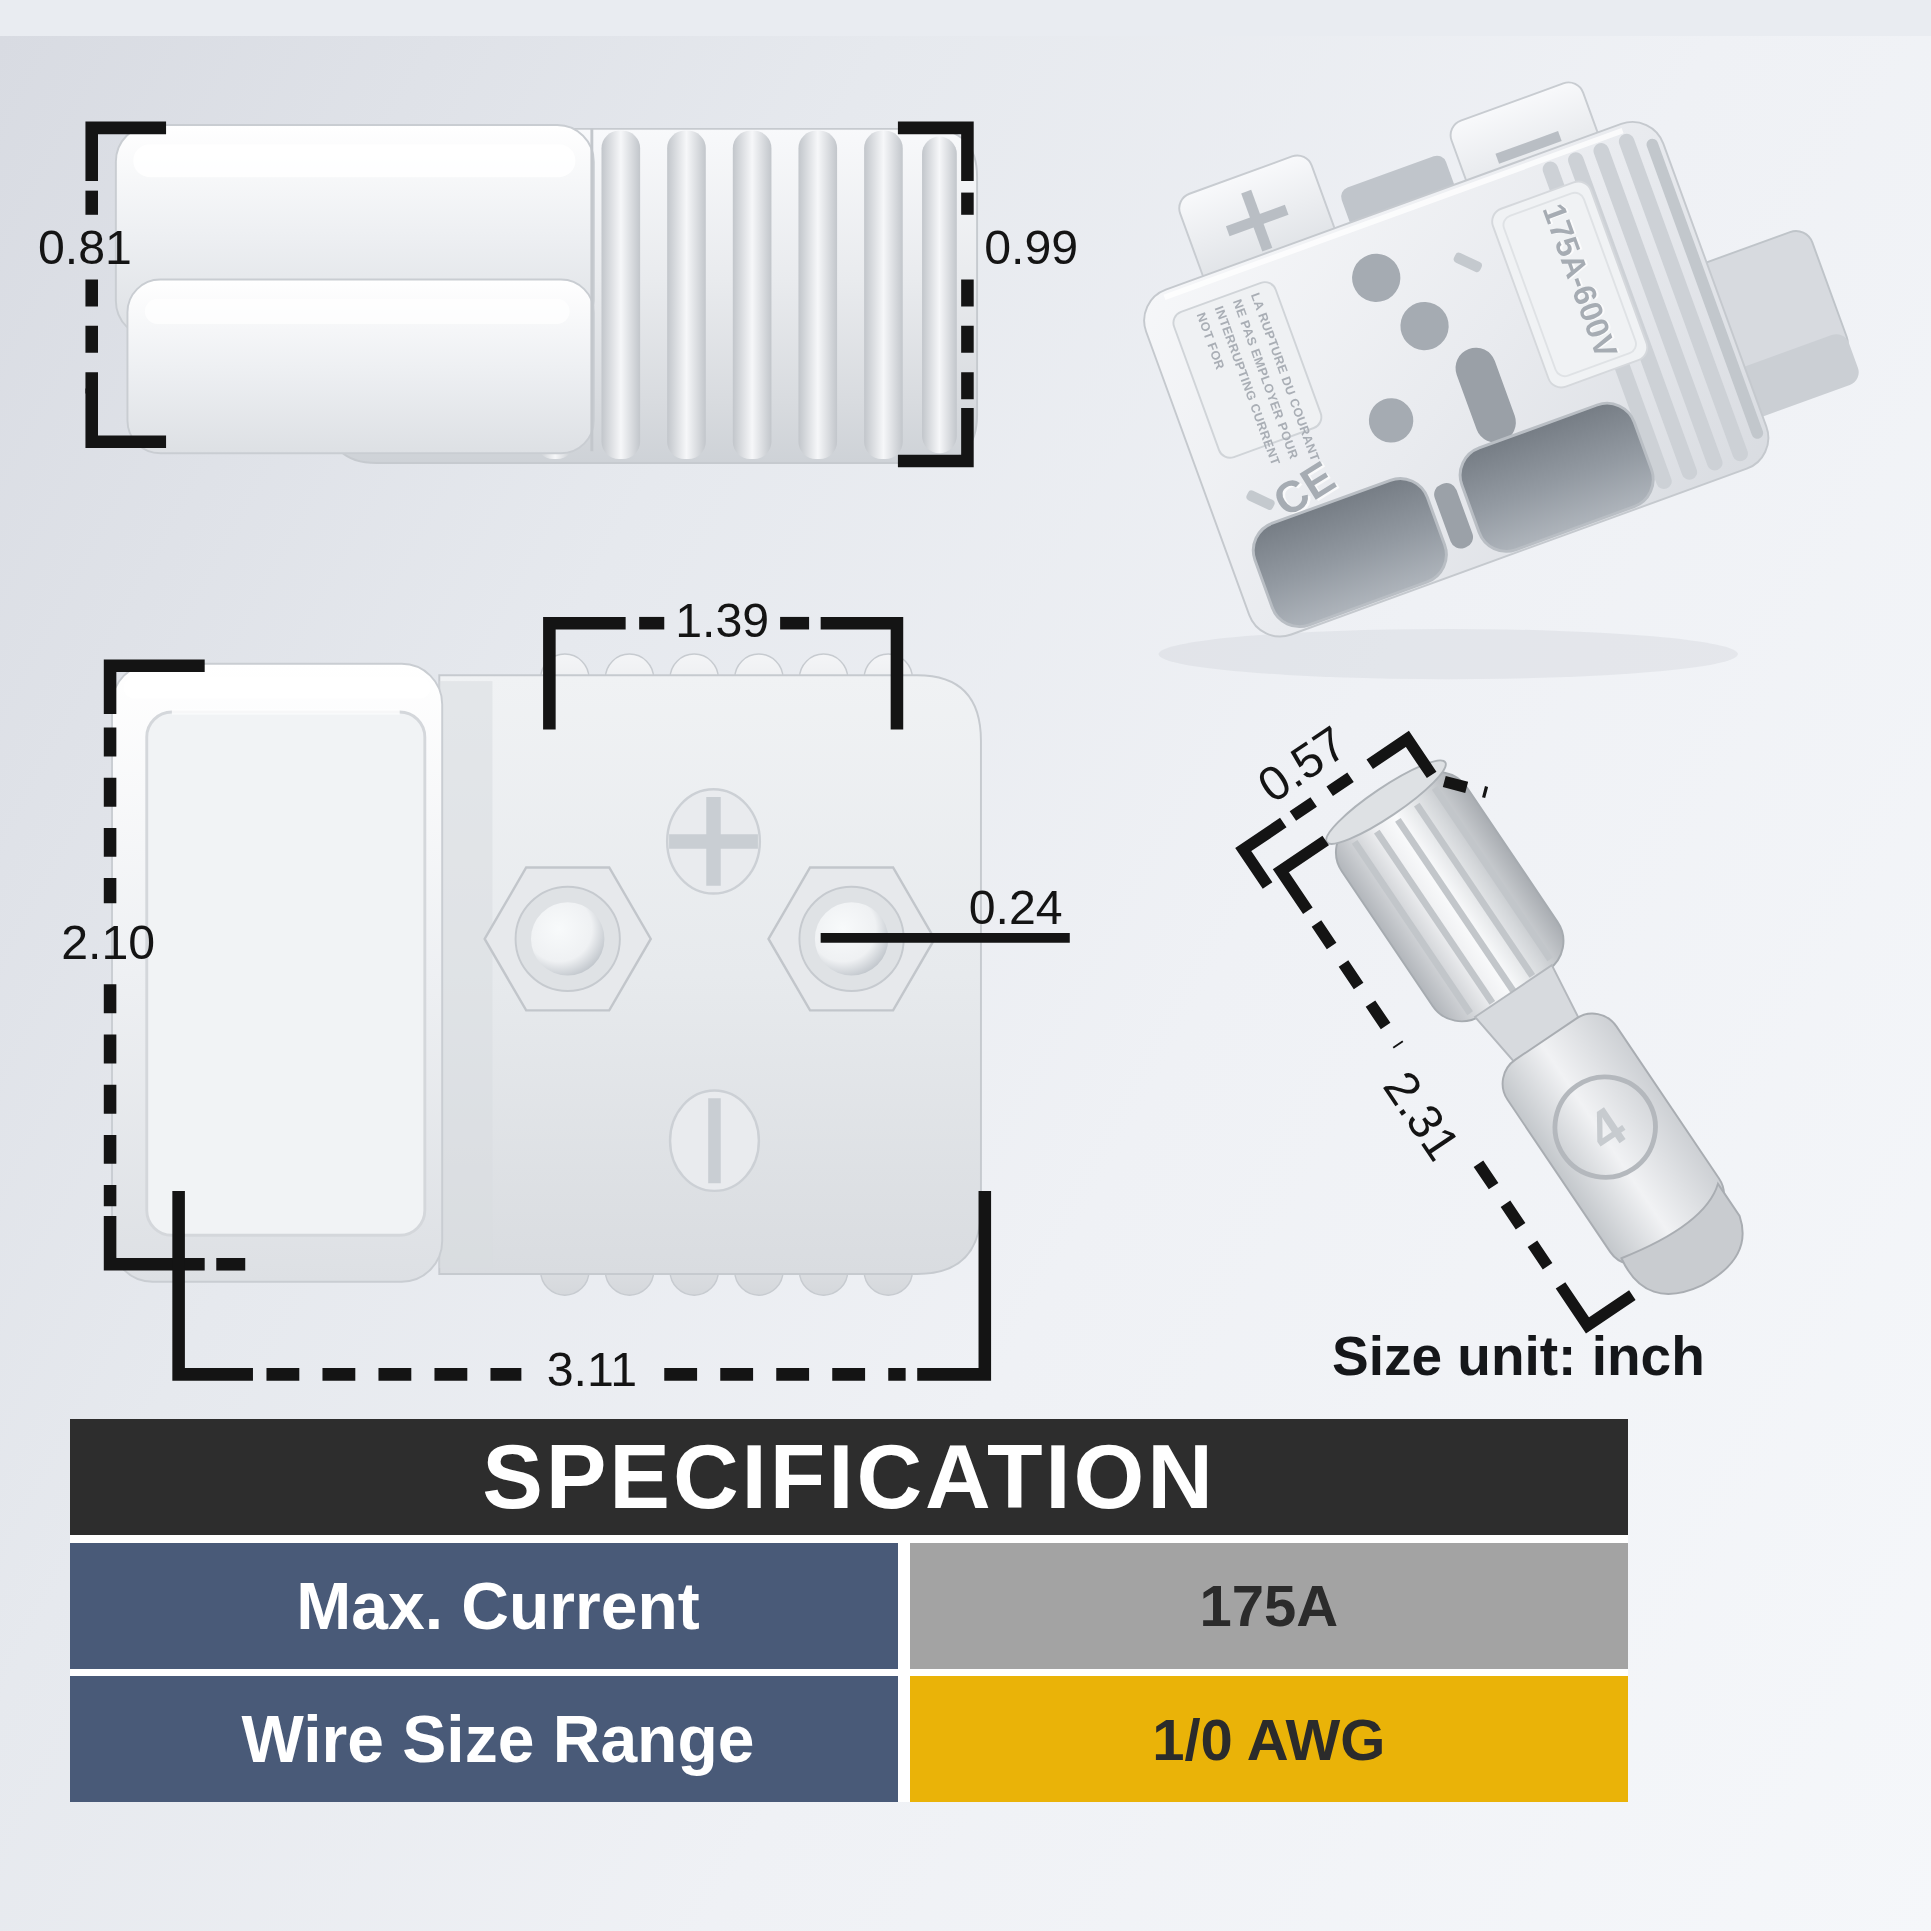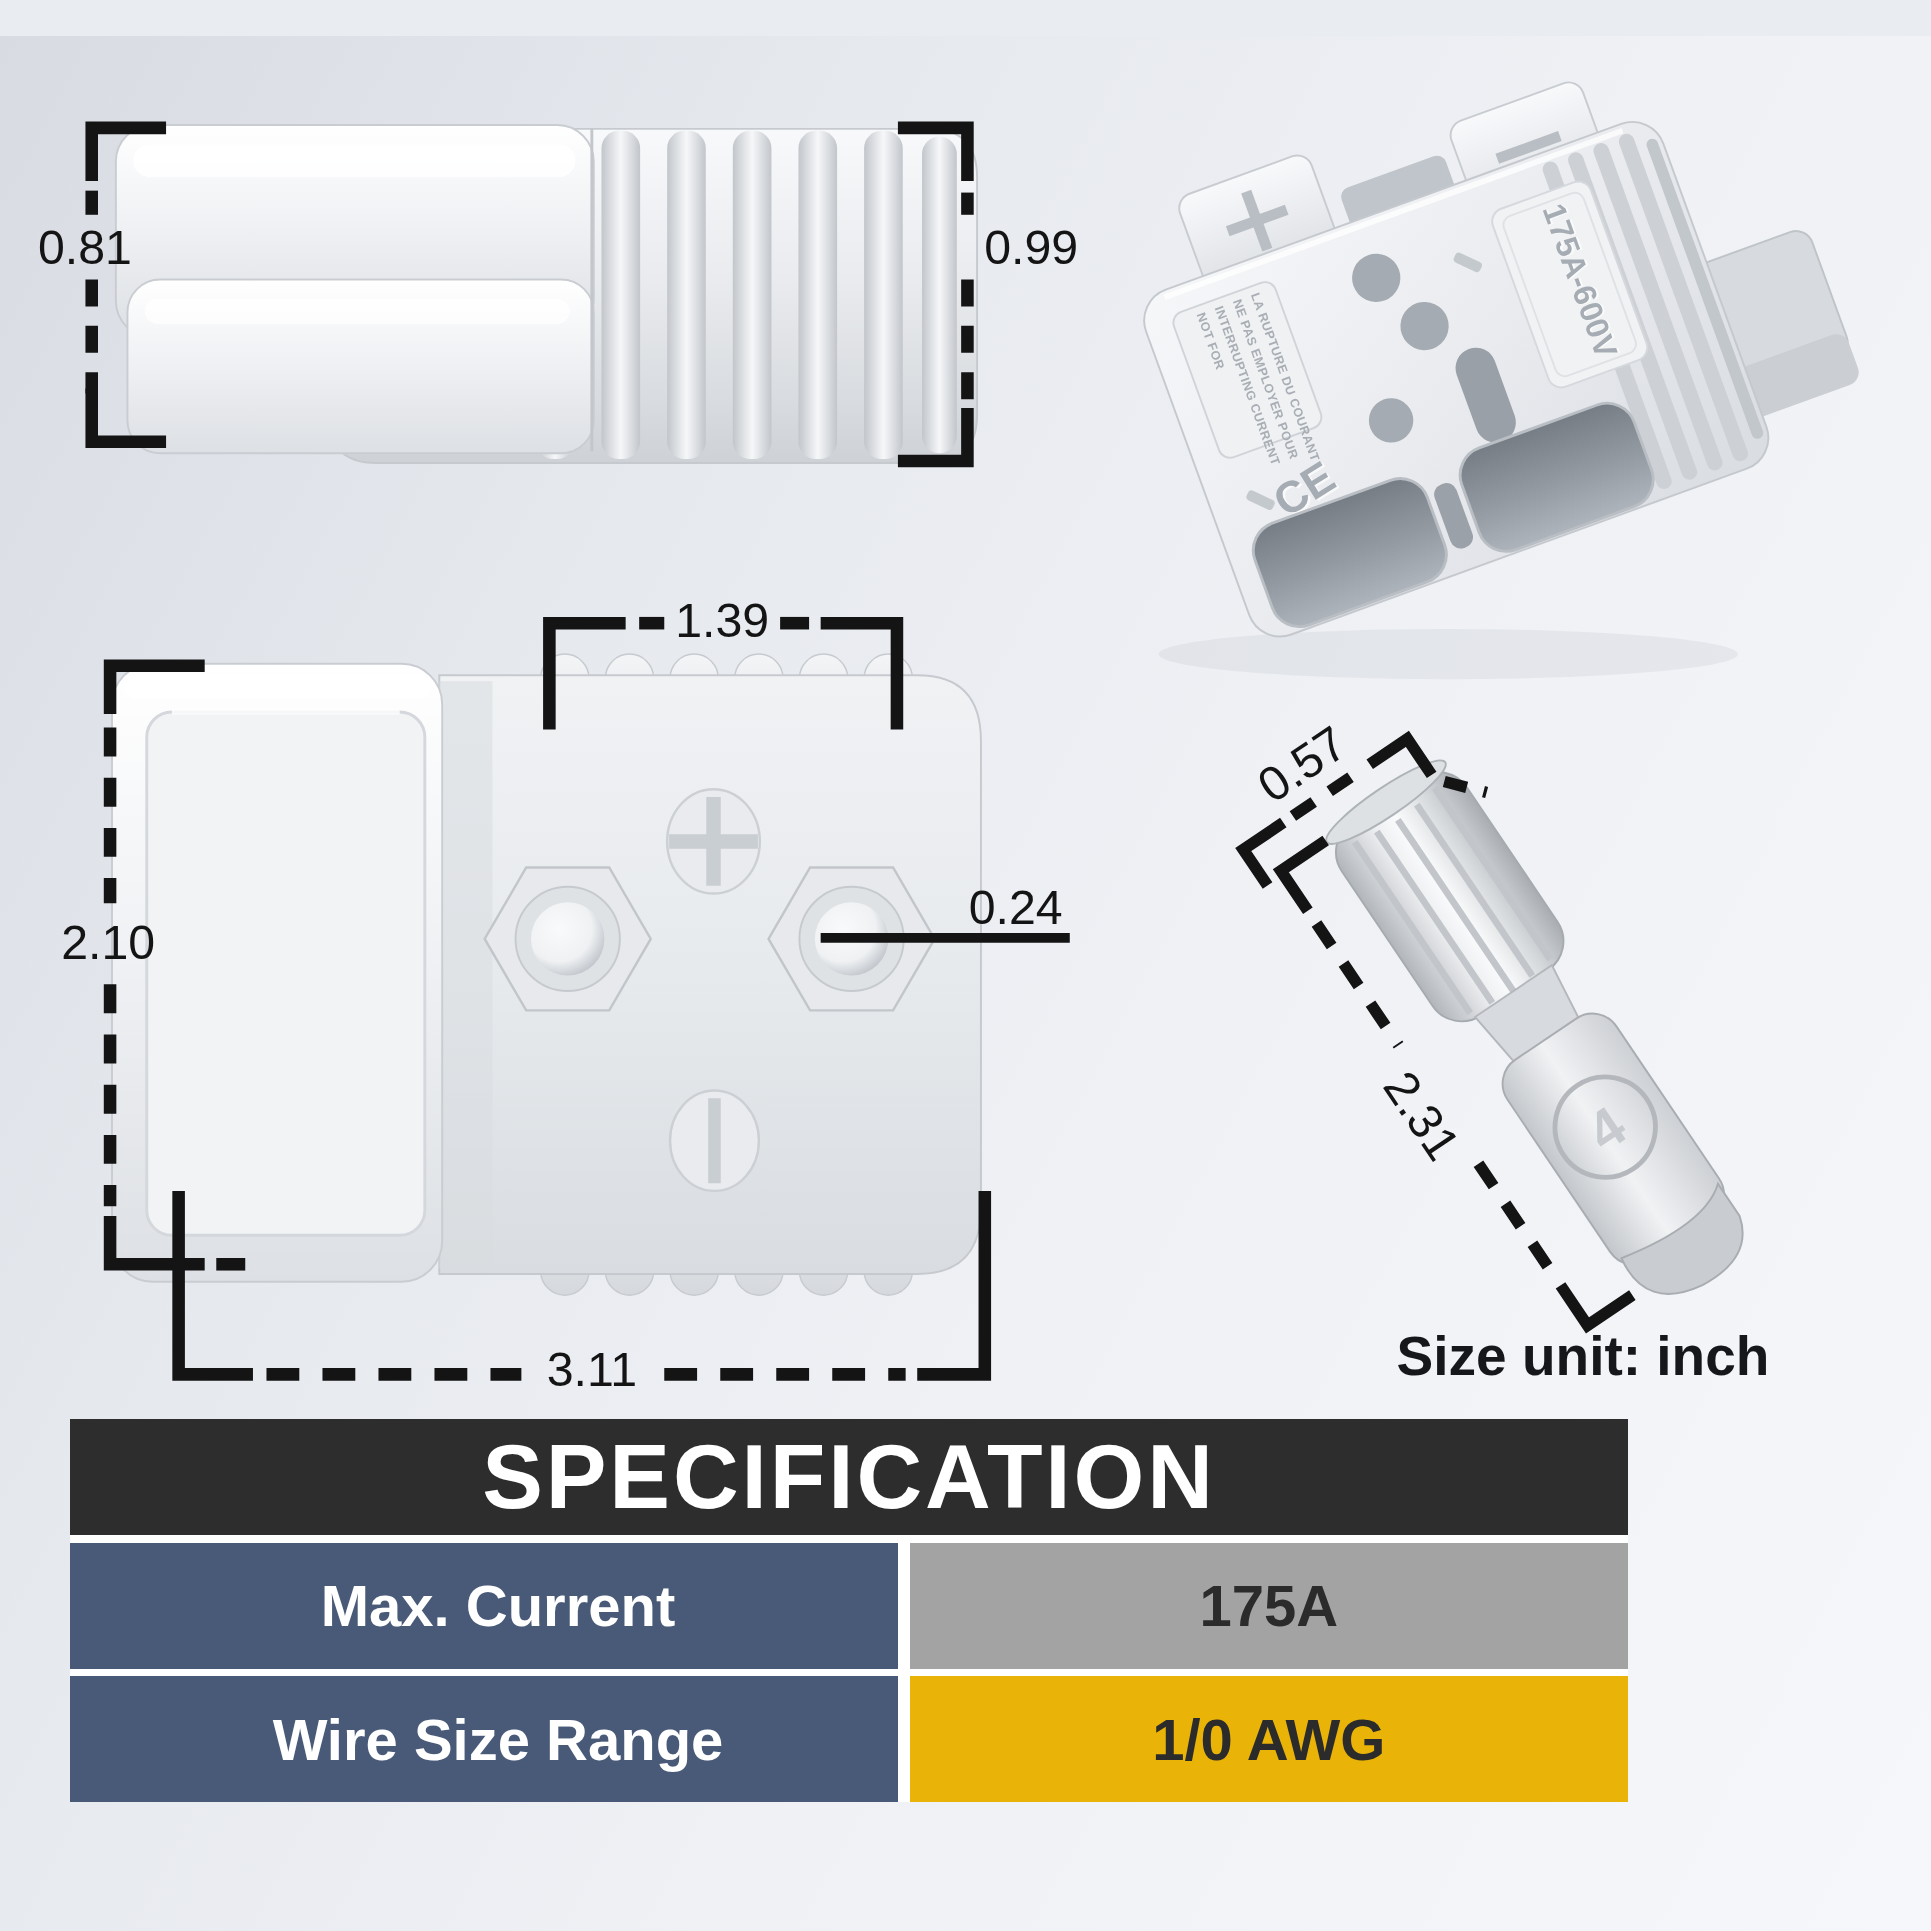--- a/index.html
+++ b/index.html
@@ -9,27 +9,27 @@
     font-family:"Liberation Sans",sans-serif;
     margin-top:36px;
   }
   svg{position:absolute;left:0;top:0;}
   .dim-text{font-family:"Liberation Sans",sans-serif;font-size:50px;fill:#141414;}
   .engraved{font-family:"Liberation Sans",sans-serif;fill:#a6acb3;font-weight:bold;}
   .engraved-hi{font-family:"Liberation Sans",sans-serif;fill:#ffffff;opacity:.75;font-weight:bold;}
   .warn-line{font-family:"Liberation Sans",sans-serif;font-size:13px;letter-spacing:.5px;fill:#a9aeb5;font-weight:bold;}
   .size-unit{
     position:absolute;left:1332px;top:1286px;width:502px;height:68px;
-    text-align:center;font-size:55px;font-weight:600;color:#15171a;line-height:68px;
+    text-align:left;font-size:55px;font-weight:600;color:#15171a;line-height:68px;
   }
   .spec-table{position:absolute;left:70px;top:1383px;width:1558px;background:#ffffff;}
   .spec-header{height:116px;display:flex;align-items:center;justify-content:center;}
   .spec-header span{color:#ffffff;font-size:91px;font-weight:bold;letter-spacing:2.9px;}
   .spec-row{margin-top:7.7px;height:126px;display:grid;grid-template-columns:828px 11.6px 1fr;}
-  .spec-label{display:flex;align-items:center;justify-content:center;color:#ffffff;font-size:58px;font-weight:bold;padding-left:28px;}
+  .spec-label{display:flex;align-items:center;justify-content:center;color:#ffffff;font-size:66px;font-weight:bold;padding-left:28px;}
   .spec-value{display:flex;align-items:center;justify-content:center;color:#2b2b2b;font-size:58px;font-weight:bold;}
   .spec-gap{background:#ffffff;}
 </style>
 </head>
 <body>
 
 <div class="canvas">
 
 <svg width="1931" height="1381" viewBox="0 0 2000 1430">
   <defs>

